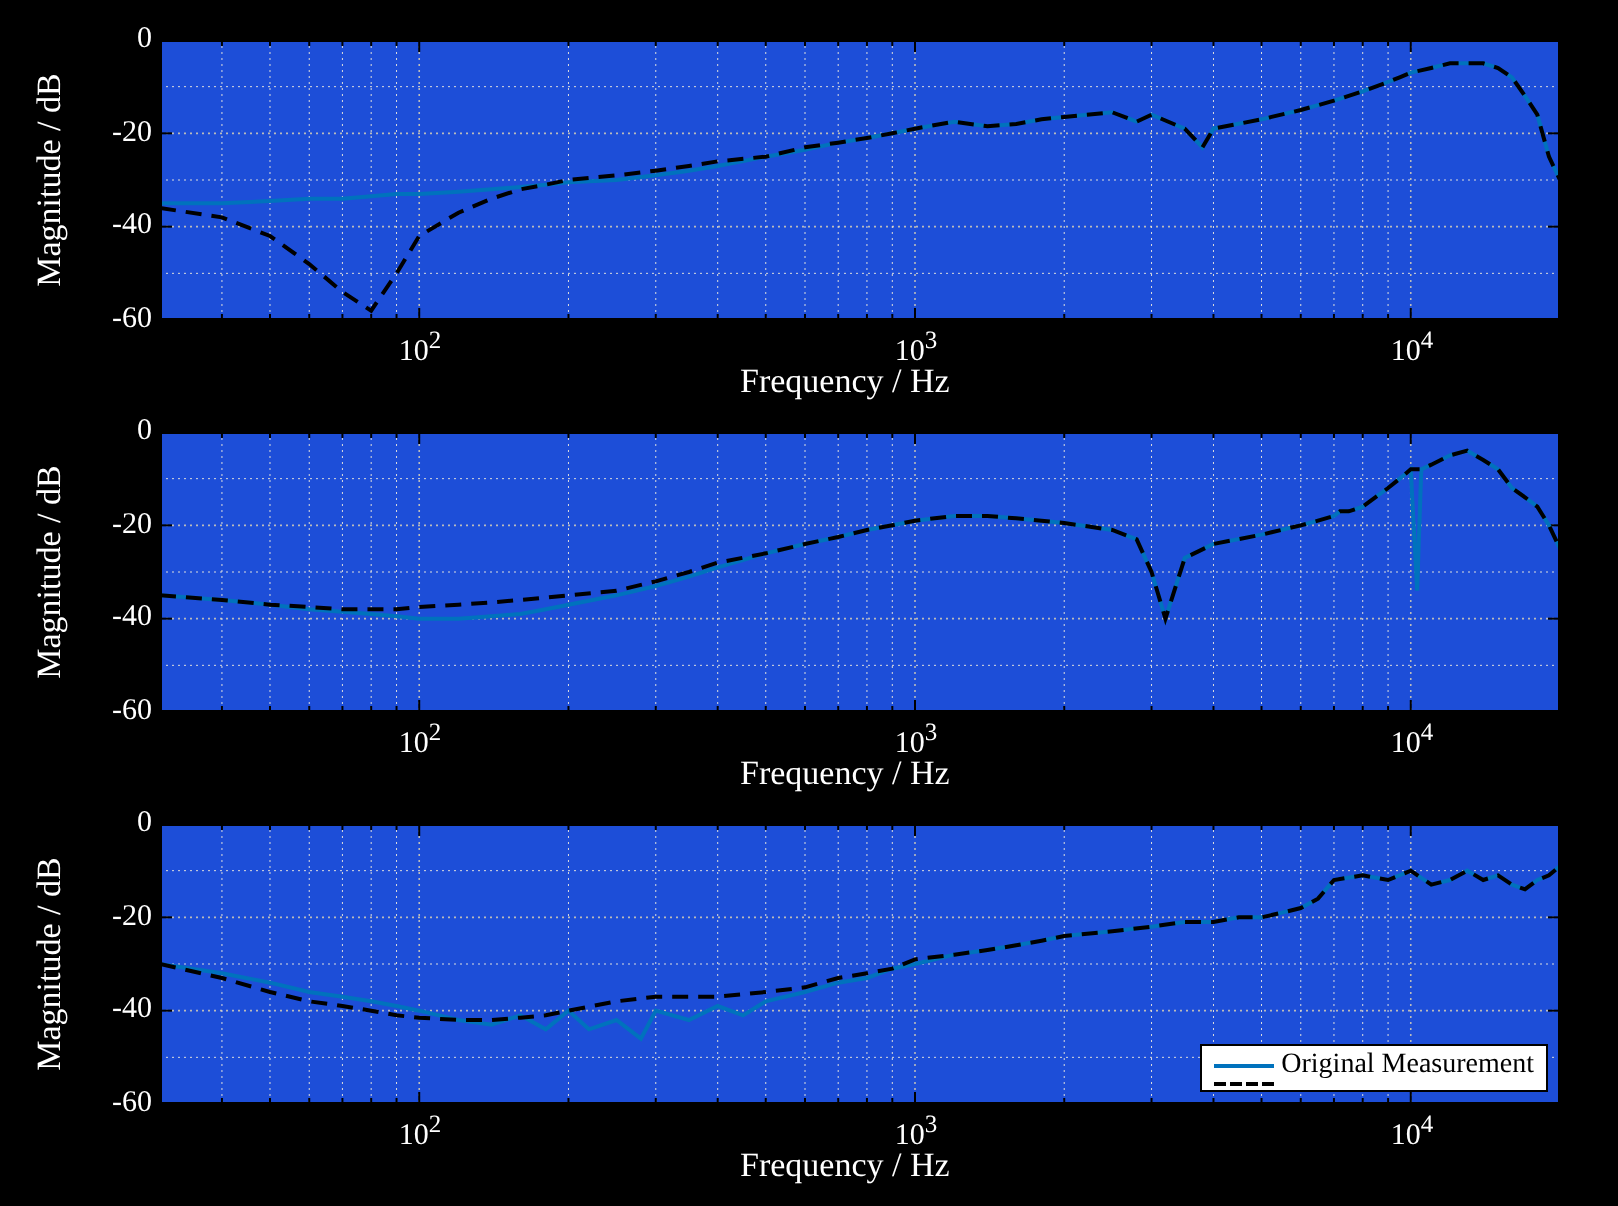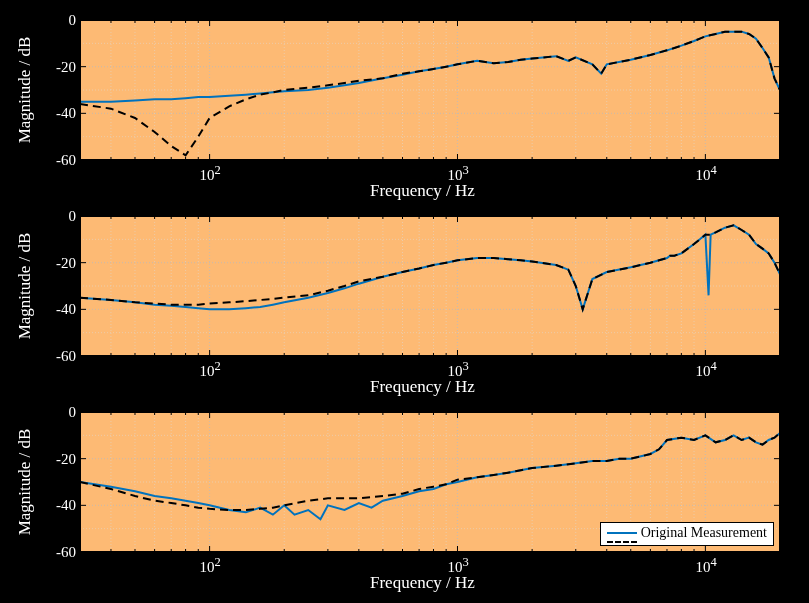--- a/index.html
+++ b/index.html
@@ -5,21 +5,21 @@
   * { box-sizing: border-box; margin: 0; padding: 0; }
   body {
     background: #000;
     width: 809px;
     height: 603px;
     position: relative;
     font-family: 'Times New Roman', serif;
   }
   .chart-container {
     position: absolute;
-    background: #fdba74;
+    background: #1d4ed8;
   }
   .chart-svg {
     position: absolute;
     top: 0; left: 0;
     width: 100%; height: 100%;
   }
   .axis-label {
     position: absolute;
     color: #fff;
     font-size: 17px;

